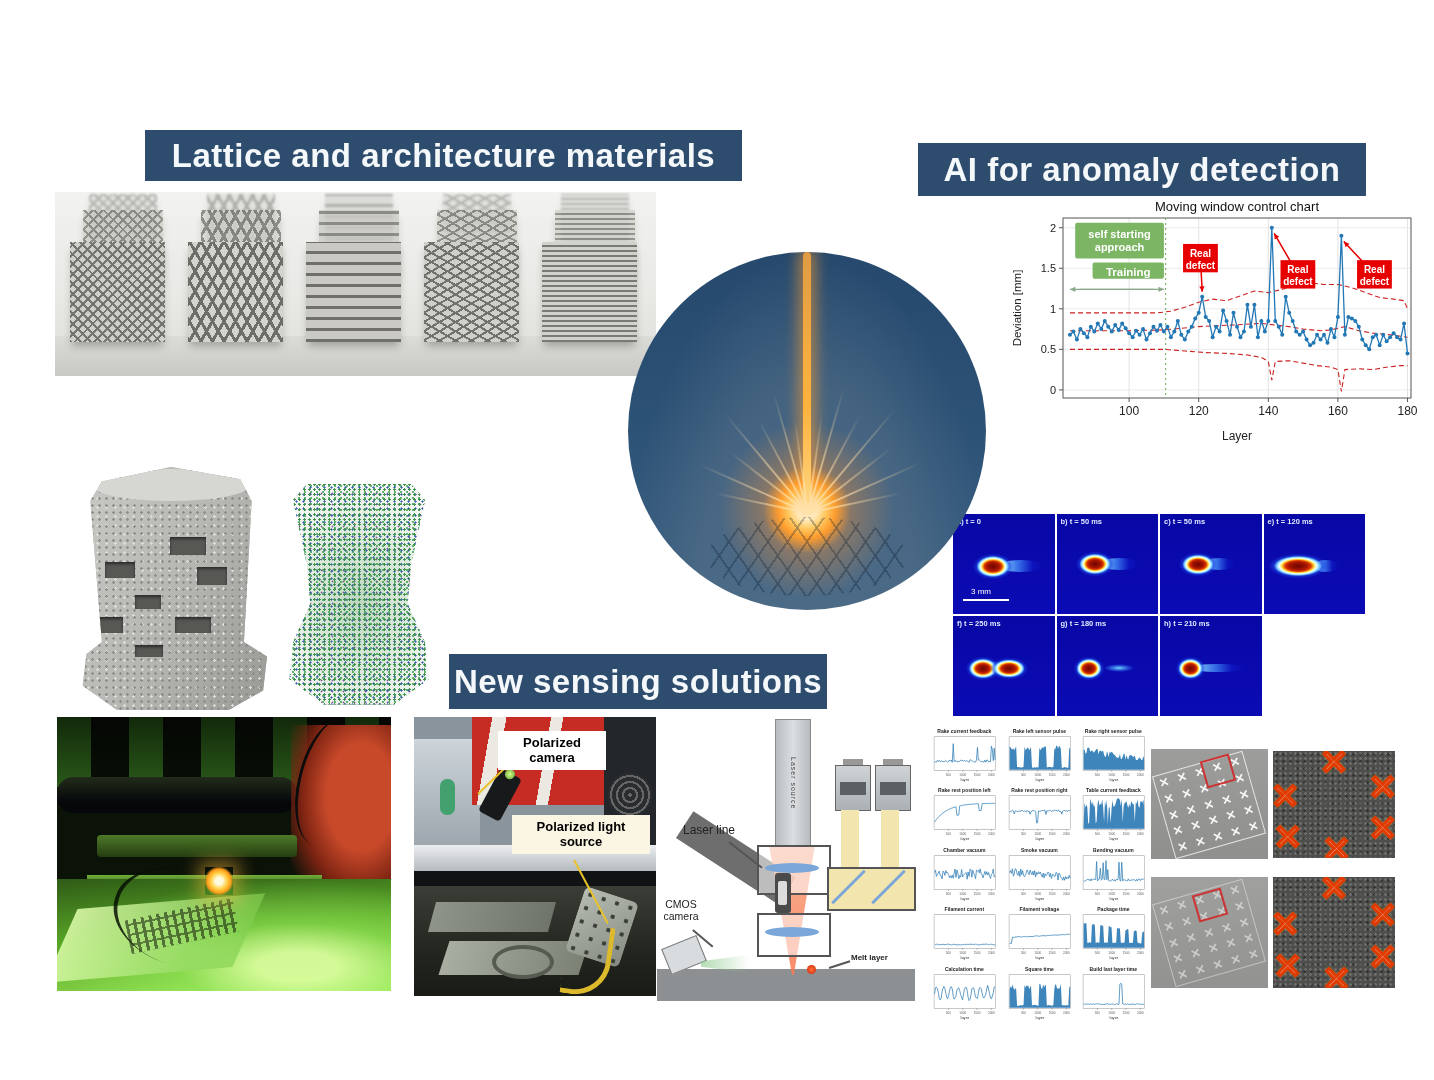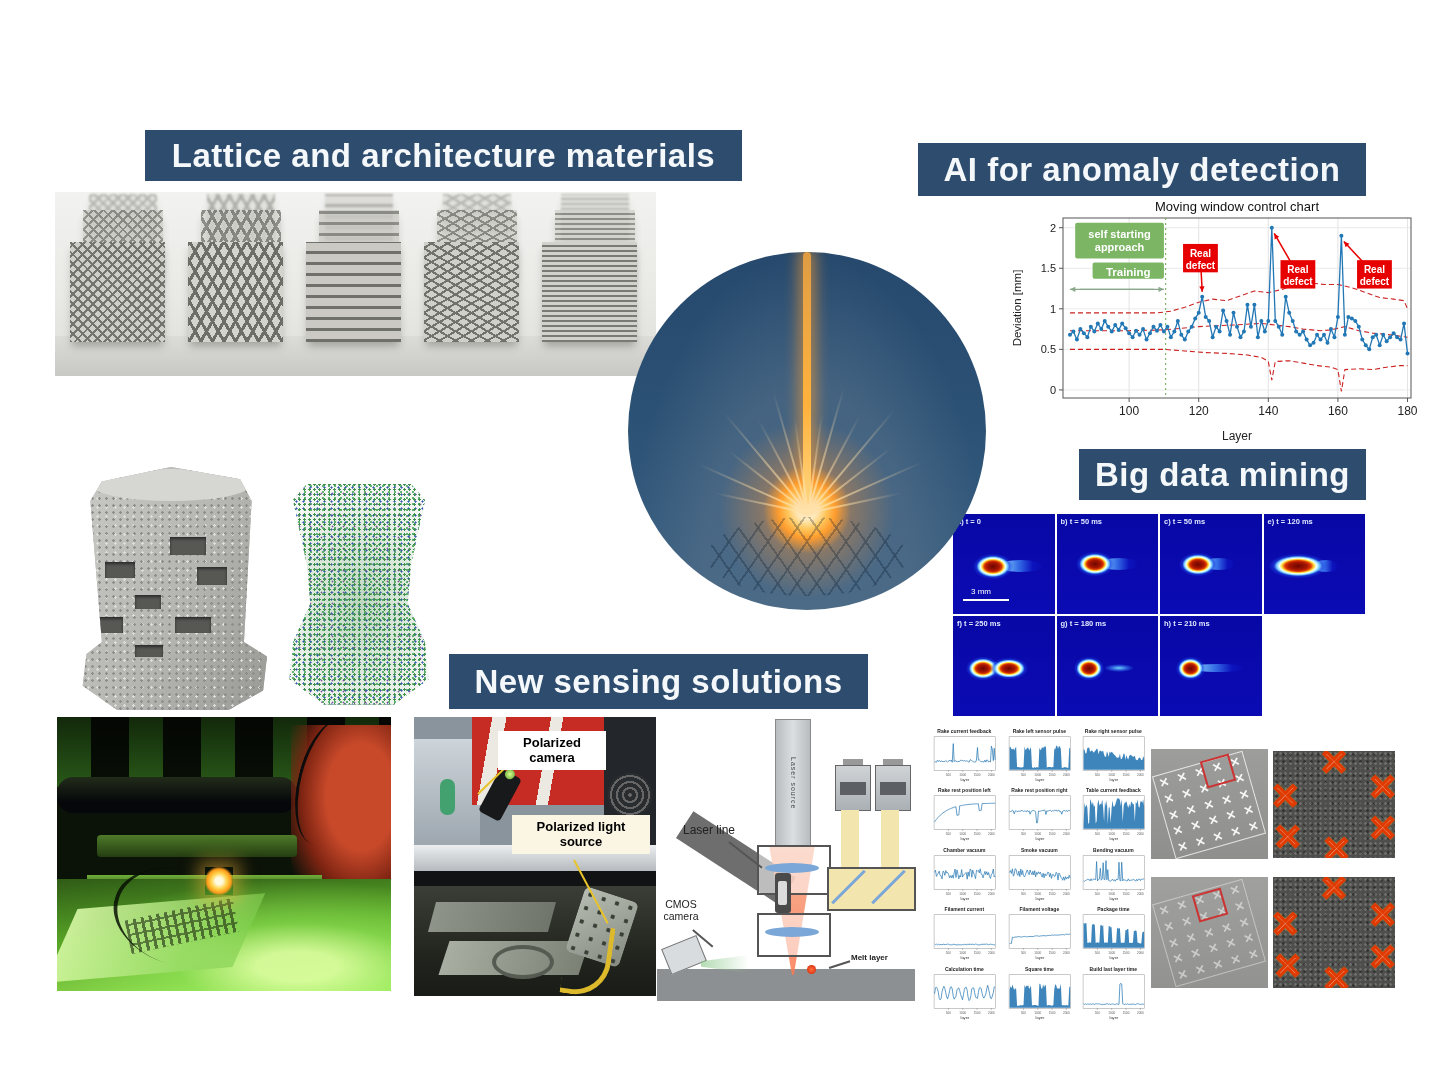--- a/index.html
+++ b/index.html
@@ -7,21 +7,21 @@
          font-family:"Liberation Sans", sans-serif;}
   .title{position:absolute;left:0;top:18px;width:100%;margin:0;text-align:center;
          padding-left:150px;box-sizing:border-box;font-size:66px;font-weight:800;
          color:#18a28e;letter-spacing:1px;}
   .banner{position:absolute;background:#2e4d6e;color:#f5f8fa;display:flex;align-items:center;
           justify-content:center;font-size:33px;font-weight:600;letter-spacing:.5px;}
   #b-lattice{left:145px;top:130px;width:597px;height:51px;}
   #b-ai{left:885px;top:143px;width:448px;height:53px;margin-left:33px;}
   #b-insitu{left:64px;top:388px;width:513px;height:53px;}
   #b-bigdata{left:1079px;top:449px;width:287px;height:51px;}
-  #b-sensing{left:449px;top:654px;width:419px;height:55px;}
+  #b-sensing{left:449px;top:654px;width:378px;height:55px;}
 
   
   .photo-lattice{position:absolute;left:55px;top:192px;width:601px;height:184px;
      background:linear-gradient(#f2f2f0 0%,#e9e9e6 55%,#dddDD8 100%);overflow:hidden;}
   .plate{position:absolute;left:0;bottom:0;width:100%;height:40px;
      background:linear-gradient(#dcdcd8,#c8c8c4);}
   .cube{position:absolute;box-shadow:0 6px 8px -2px rgba(60,60,55,.35);}
   .cube.front{top:50px;height:100px;width:95px;}
   .cube.back{top:18px;height:70px;width:80px;opacity:.75;filter:blur(.4px);}
   .cube.far{top:2px;height:46px;width:68px;opacity:.5;filter:blur(1px);}
@@ -219,21 +219,20 @@
      -webkit-text-stroke:2px #e03a00;text-shadow:0 0 3px #ffd23d;}
 </style>
 </head>
 <body>
 
 <div class="slide">
 
 
   <div class="banner" id="b-lattice">Lattice and architecture materials</div>
   <div class="banner" id="b-ai">AI for anomaly detection</div>
-  <div class="banner" id="b-bigdata">Big data mining</div>
   <div class="banner" id="b-sensing">New sensing solutions</div>
 
   <div class="photo-lattice" id="photo-lattice">
     <div class="plate"></div>
   <div class="cube far c1" style="left: 34px; width: 68px;"></div>
       <div class="cube far c2" style="left: 152px; width: 68px;"></div>
       <div class="cube far c3" style="left: 270px; width: 68px;"></div>
       <div class="cube far c4" style="left: 388px; width: 68px;"></div>
       <div class="cube far c5" style="left: 506px; width: 68px;"></div>
       <div class="cube back c1" style="left: 28px; width: 80px;"></div>

